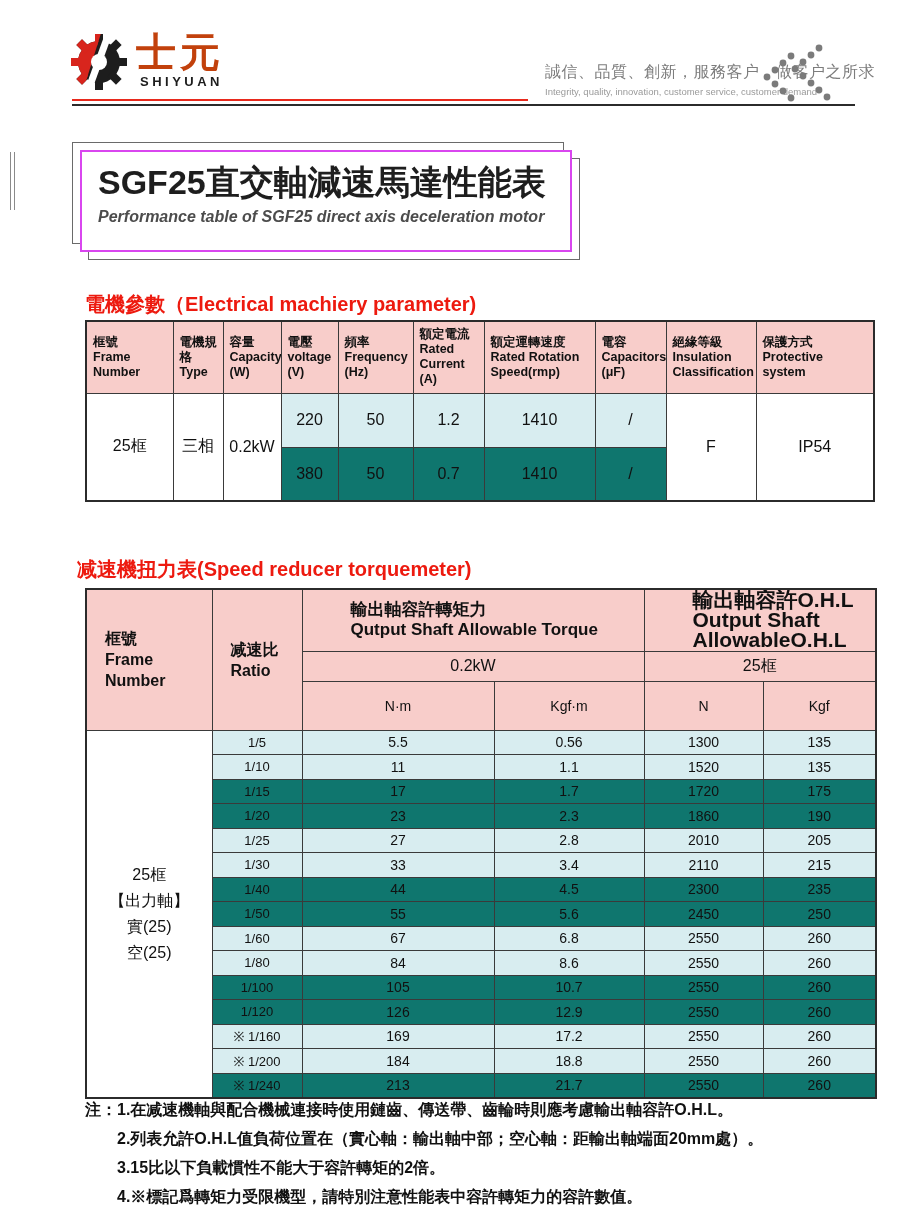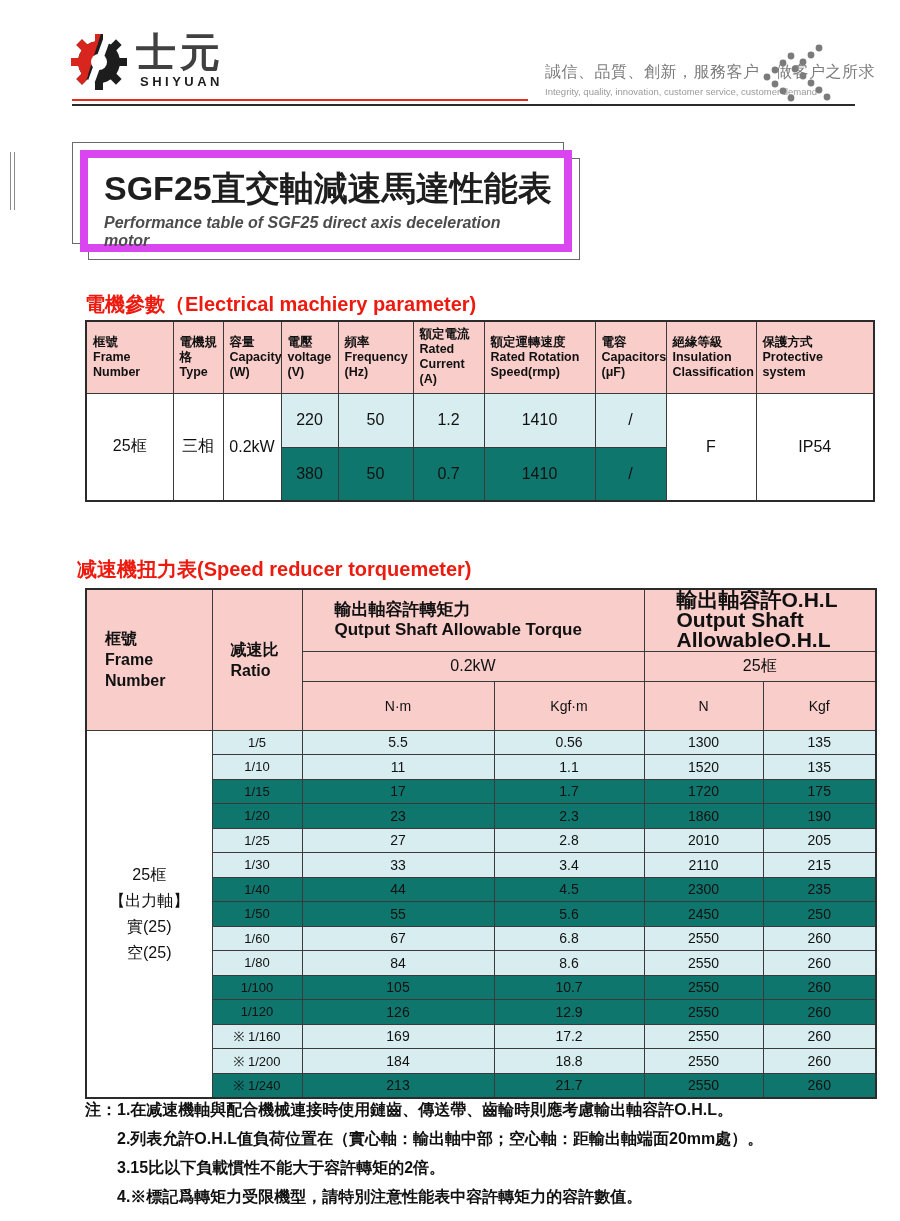--- a/index.html
+++ b/index.html
@@ -3,38 +3,38 @@
 <meta charset="utf-8">
 <style>
   * { margin:0; padding:0; box-sizing:border-box; }
   html,body { width:900px; height:1221px; background:#ffffff; overflow:hidden;
               font-family:"Liberation Sans", sans-serif; color:#111; }
   .abs { position:absolute; }
 
   
   .logo-wrap { left:68px; top:30px; display:flex; align-items:flex-start; }
   .logo-text-block { margin-left:6px; }
-  .logo-zh { font-size:40px; font-weight:bold; color:#404040; line-height:44px; letter-spacing:4px; }
+  .logo-zh { font-size:40px; font-weight:bold; color:#c2410c; line-height:44px; letter-spacing:4px; }
   .logo-en { font-size:13px; font-weight:bold; color:#1d1d1d; letter-spacing:3.5px; margin-left:4px; }
   .slogan-wrap { left:545px; top:62px; }
   .slogan-zh { font-size:16px; color:#7d7d7d; letter-spacing:0.5px; }
   .slogan-en { font-size:9.5px; color:#9a9a9a; margin-top:3px; }
   .chevrons { left:763px; top:44px; }
   .rule-red   { left:72px; top:99px;  width:456px; height:2px; background:#e8291c; }
   .rule-black { left:72px; top:104px; width:783px; height:2px; background:#2b2b2b; }
   .edge-mark  { left:10px; top:152px; width:5px; height:58px;
                 border-left:1px solid #8a8a8a; border-right:1px solid #8a8a8a; }
 
   
   .title-wrap { left:80px; top:150px; width:492px; height:102px; }
   .title-frame-back1 { position:absolute; left:-8px; top:-8px; right:8px; bottom:8px;
                        border:1px solid #6a6a6a; }
   .title-frame-back2 { position:absolute; left:8px; top:8px; right:-8px; bottom:-8px;
                        border:1px solid #6a6a6a; }
-  .title-box { position:absolute; inset:0; background:#fff; border:8px solid #d946ef;
+  .title-box { position:absolute; inset:0; background:#fff; border:2px solid #d946ef;
                padding:10px 16px 8px 16px; }
   .title-main { font-size:34px; font-weight:bold; color:#1e1e1e; letter-spacing:0px; line-height:40px; white-space:nowrap; }
   .title-sub  { font-size:16px; font-weight:bold; font-style:italic; color:#4c4c4c; margin-top:6px; }
 
   
   .sec-heading { font-size:20px; font-weight:bold; color:#ed1a0f; white-space:nowrap; }
   .sec1-heading { left:85px; top:291px; }
   .sec2-heading { left:77px; top:556px; }
   .sec-heading .en { font-weight:bold;margin-top:8px; }
 
@@ -47,21 +47,21 @@
   .pre { white-space:pre-line; }
 
   
   .table1 { left:85px; top:320px; width:788px; border:2px solid #2b2b2b; }
   .table1 th { height:72px; font-size:12.5px; line-height:15px; padding:4px 3px 4px 6px; }
   .table1 td { height:54px; text-align:center; vertical-align:middle; font-size:16px; }
 
   
   .table2 { left:85px; top:588px; width:790px; border:2px solid #2b2b2b; }
   .table2 th.frame-h, .table2 th.ratio-h { font-size:16px; line-height:21px; padding-left:18px; font-weight:bold; }
-  .table2 th.group-h { height:62px; font-size:17px; line-height:20px; padding-left:32px; }
+  .table2 th.group-h { height:62px; font-size:17px; line-height:20px; padding-left:48px; }
   .table2 th.ohl-h { font-size:21px; line-height:20px; }
   .table2 th.sub-h { height:30px; text-align:center; font-size:16px; font-weight:normal; padding:0; }
   .table2 th.unit-h { height:25px; text-align:center; font-size:14px; font-weight:normal; padding:16px; }
   .table2 td { height:24.5px; text-align:center; vertical-align:middle; font-size:14px; padding:0; }
   .table2 td.frame-cell { background:#fff; font-size:16px; line-height:26px; white-space:pre-line; }
   .table2 td.ratio-cell { font-size:13px; }
 
   
   .notes { left:85px; top:1095px; width:770px; display:flex; font-size:16px; font-weight:bold; }
   .notes-label { white-space:nowrap; }

